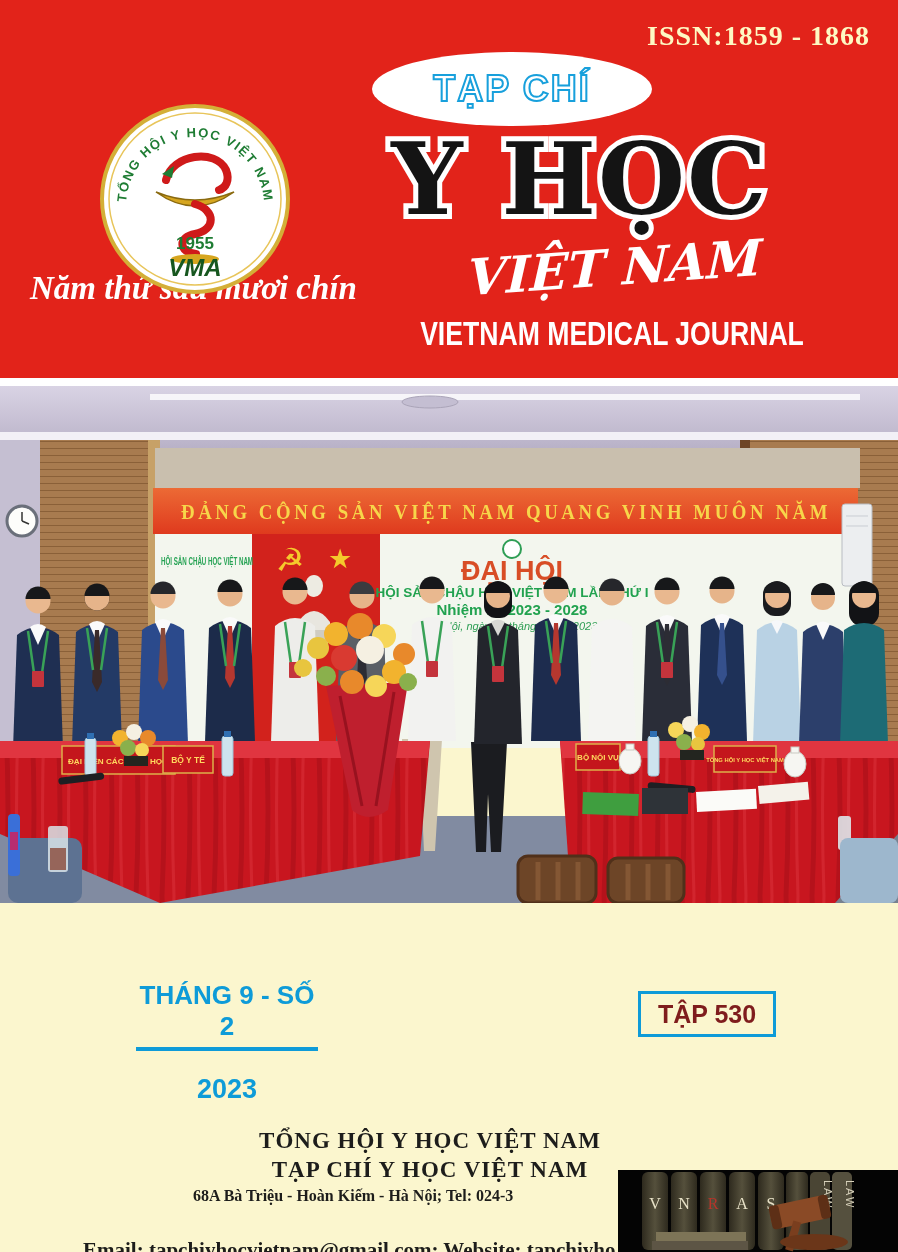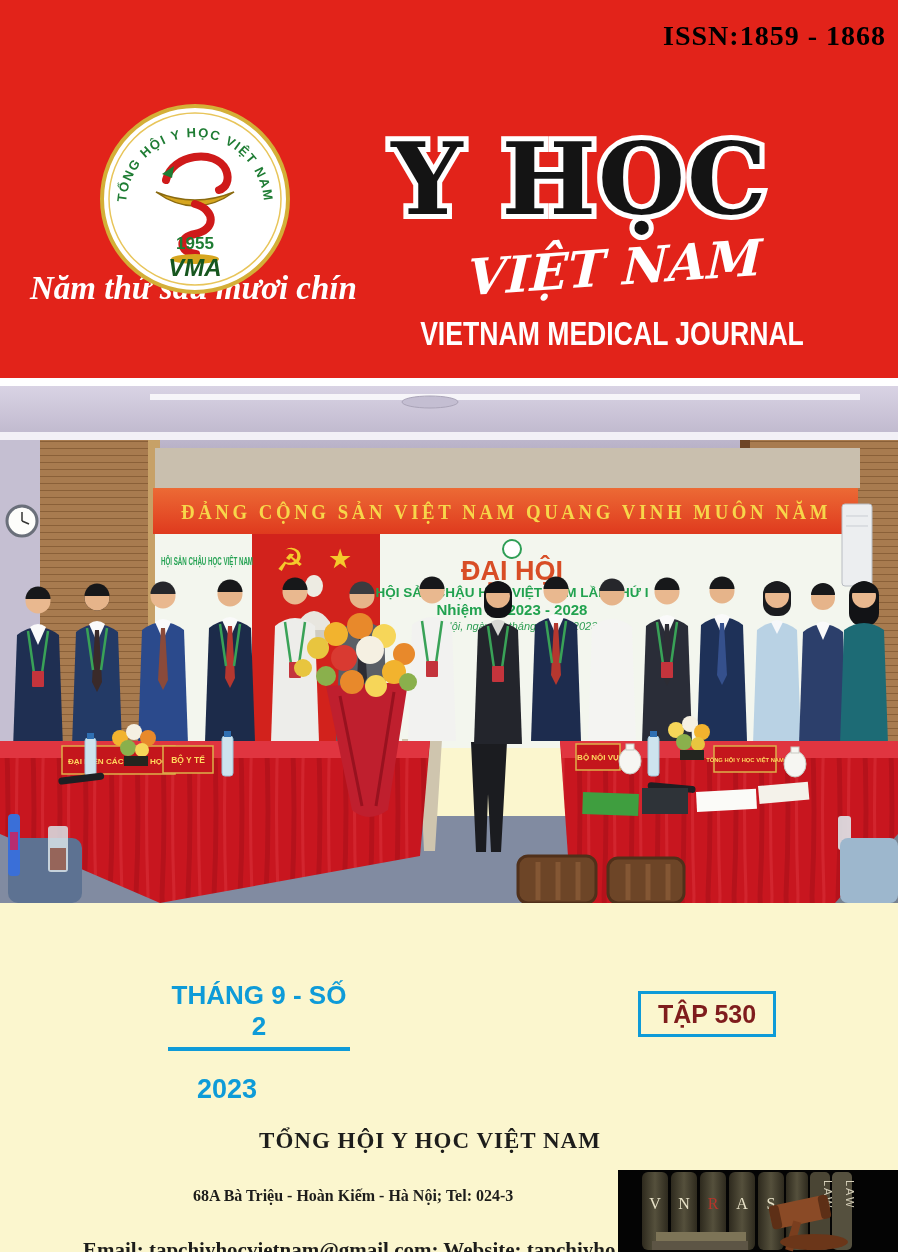--- a/index.html
+++ b/index.html
@@ -1,39 +1,39 @@
 <!DOCTYPE html>
 <html><head>
 <meta charset="utf-8">
 <style>
   html,body{margin:0;padding:0;}
   .cover{position:relative;width:898px;height:1252px;background:#FBF6CE;overflow:hidden;
          font-family:"Liberation Sans",sans-serif;}
   
   .masthead{position:absolute;left:0;top:0;width:898px;height:378px;background:#E2231A;}
-  .issn{position:absolute;top:20px;right:12px;color:#000000;font-family:"Liberation Serif",serif;
+  .issn{position:absolute;top:20px;right:28px;color:#fef9c3;font-family:"Liberation Serif",serif;
         font-weight:bold;font-size:28px;letter-spacing:1px;}
   .oval{position:absolute;left:372px;top:52px;width:280px;height:74px;background:#fff;
         border-radius:50%;display:flex;align-items:center;justify-content:center;}
   .oval span{font-size:36px;font-weight:bold;letter-spacing:2px;color:#fff;
         -webkit-text-stroke:2px #18A0DC;font-family:"Liberation Sans",sans-serif;}
   .title-svg{position:absolute;left:358px;top:112px;}
   .script{position:absolute;left:455px;top:238px;width:320px;text-align:center;color:#fff;
         font-family:"DejaVu Serif",serif;font-style:italic;font-size:50px;font-weight:bold;
         transform:rotate(-4deg) skewX(-6deg);}
   .subtitle{position:absolute;left:388px;top:318px;width:448px;text-align:center;color:#fff;
         font-weight:bold;font-size:28px;transform:scale(.95,1.2);letter-spacing:0;}
   .yearline{position:absolute;left:30px;top:270px;color:#fff;font-family:"Liberation Serif",serif;
         font-style:italic;font-weight:bold;font-size:33px;}
   .logo{position:absolute;left:100px;top:104px;}
   .gap{position:absolute;left:0;top:378px;width:898px;height:8px;background:#fff;}
   .photo{position:absolute;left:0;top:386px;}
   
   .month{position:absolute;left:136px;top:980px;width:182px;text-align:center;color:#0E9BD8;
-        font-weight:bold;font-size:26px;border-bottom:4px solid #0E9BD8;padding-bottom:5px;margin-left:32px;}
+        font-weight:bold;font-size:26px;border-bottom:4px solid #0E9BD8;padding-bottom:5px;}
   .yearnum{position:absolute;left:136px;top:1074px;width:182px;text-align:center;color:#0E9BD8;
         font-weight:bold;font-size:27px;}
   .volume{position:absolute;left:638px;top:991px;width:132px;height:40px;border:3px solid #0E9BD8;
         display:flex;align-items:center;justify-content:center;color:#7f1d1d;font-weight:bold;
         font-size:25px;background:#FBF6CE;}
   .f-line{position:absolute;font-family:"Liberation Serif",serif;font-weight:bold;color:#1d1d1b;
         white-space:nowrap;}
   .f1{top:1128px;left:0;width:860px;text-align:center;font-size:23px;letter-spacing:1px;}
   .f2{top:1157px;left:0;width:860px;text-align:center;font-size:23px;letter-spacing:1px;}
   .f3{top:1187px;left:193px;font-size:16px;}
@@ -42,20 +42,23 @@
   text{user-select:none;}
 </style>
 </head>
 <body>
 
 <div class="cover">
 
   <header class="masthead">
     <div class="issn">ISSN:1859 - 1868</div>
 
+    <div class="oval">
+      <span>TẠP CHÍ</span>
+    </div>
 
     <svg class="title-svg" width="444" height="130" viewBox="0 0 444 130">
       <text x="222" y="102" text-anchor="middle" font-family="DejaVu Serif, serif" font-size="100" font-weight="bold" fill="#141414" stroke="#ffffff" stroke-width="10" paint-order="stroke" letter-spacing="2">Y HỌC</text>
     </svg>
 
     <div class="script">VIỆT NAM</div>
     <div class="subtitle">VIETNAM MEDICAL JOURNAL</div>
     <div class="yearline">Năm thứ sáu mươi chín</div>
 
     <svg class="logo" width="190" height="190" viewBox="0 0 190 190">
@@ -380,20 +383,21 @@
       </g>
       <rect x="840" y="452" width="58" height="65" rx="8" fill="#9DB7CD"></rect>
     </g>
   </svg>
 
   <div class="month">THÁNG 9 - SỐ 2</div>
   <div class="yearnum">2023</div>
   <div class="volume">TẬP 530</div>
 
   <div class="f-line f1">TỔNG HỘI Y HỌC VIỆT NAM</div>
+  <div class="f-line f2">TẠP CHÍ Y HỌC VIỆT NAM</div>
   <div class="f-line f3">68A Bà Triệu - Hoàn Kiếm - Hà Nội; Tel: 024-3</div>
   <div class="f-line f4">Email: tapchiyhocvietnam@gmail.com; Website: tapchiyho</div>
 
   <div class="watermark">
     <svg width="280" height="82" viewBox="0 0 280 82">
       <defs>
         <linearGradient id="spine" x1="0" y1="0" x2="1" y2="0">
           <stop offset="0" stop-color="#2E2A1E"></stop>
             <stop offset=".5" stop-color="#55503C"></stop>
           <stop offset="1" stop-color="#2E2A1E"></stop>

